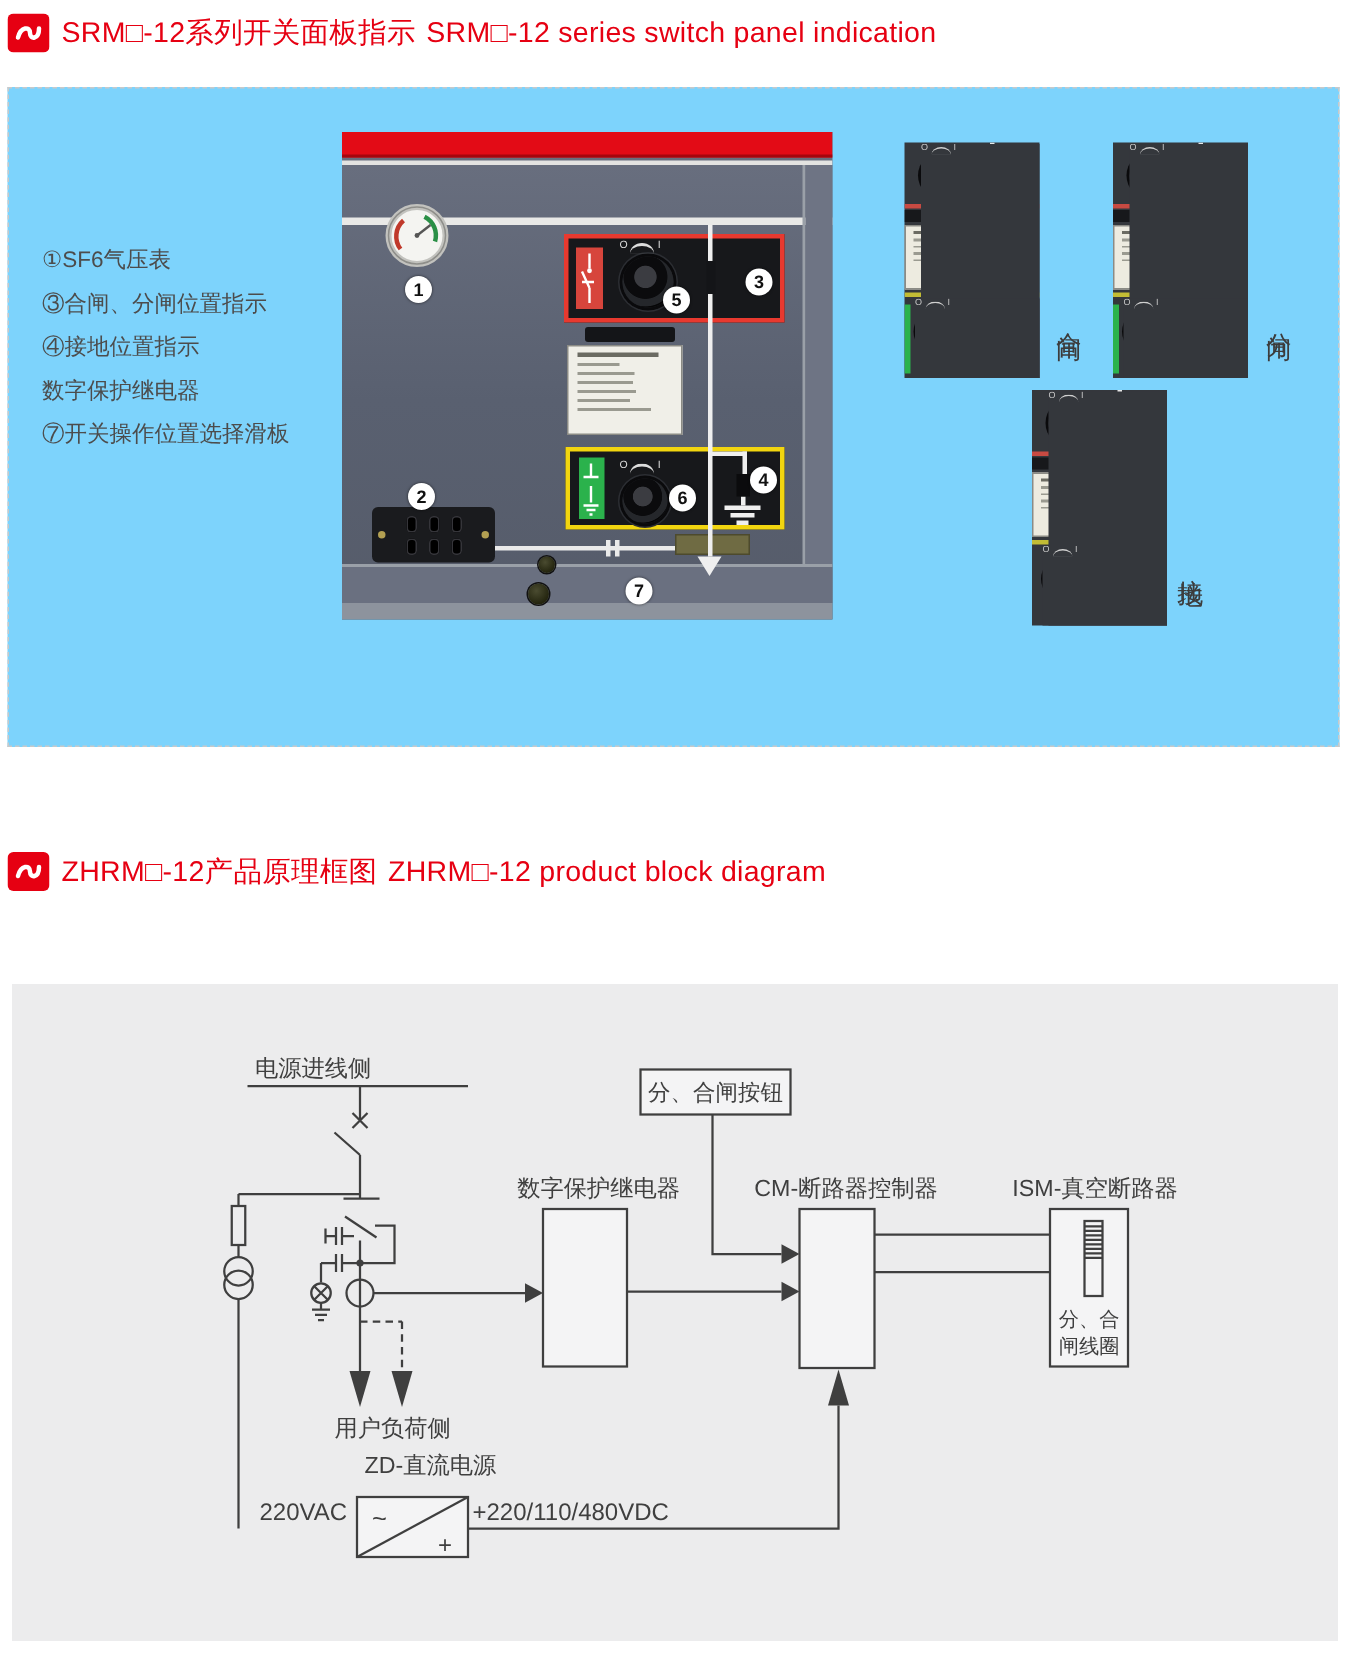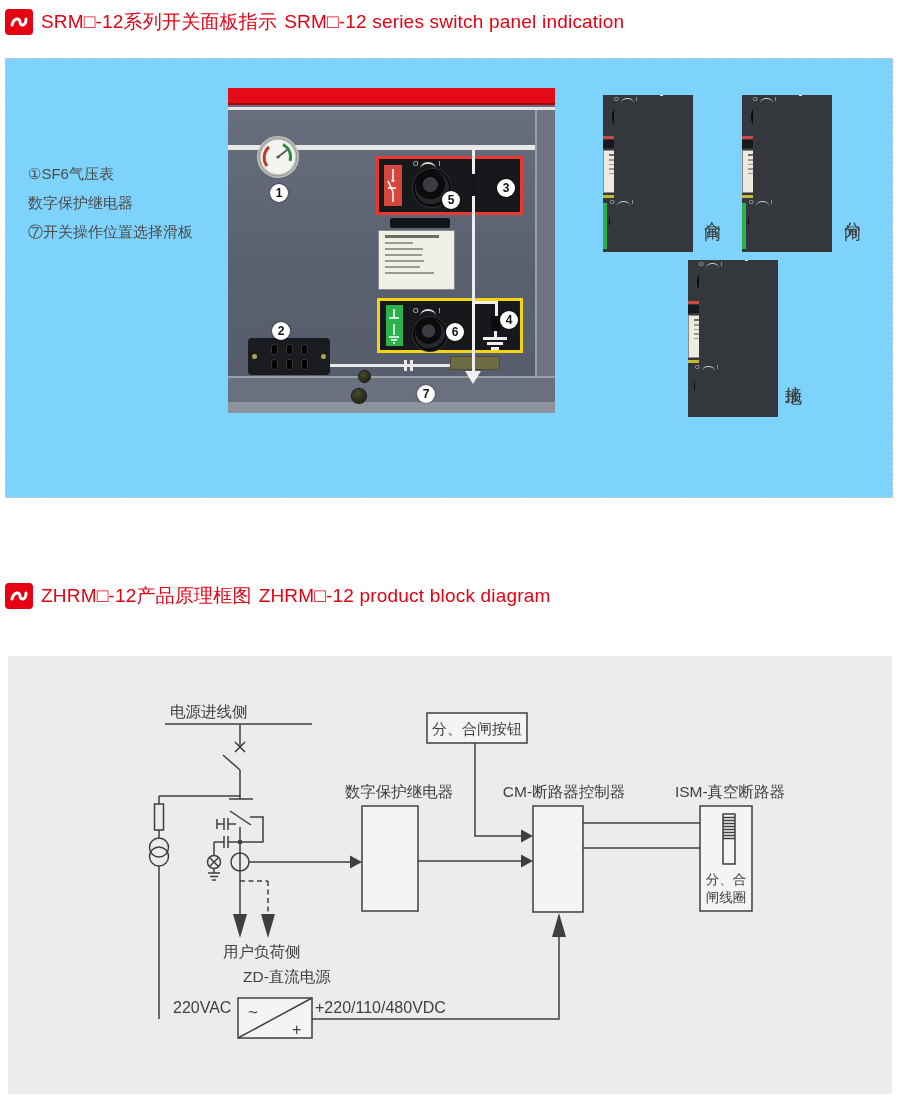--- a/index.html
+++ b/index.html
@@ -121,20 +121,22 @@
       <rect width="28" height="26" rx="4" fill="var(--accent_red)"></rect>
       <path d="M7,16 C9,8.5 15,8.5 15,13 C15,17.5 21,17.5 21,10" stroke="#fff" stroke-width="3" fill="none" stroke-linecap="round"></path>
     </svg>
     <div class="sec-title"><span>SRM□-12系列开关面板指示</span><span class="en">SRM□-12 series switch panel indication</span></div>
   </div>
 
   <div class="dashed-box">
 
     <ul class="legend">
       <li>①SF6气压表</li>
+      <li>③合闸、分闸位置指示</li>
+      <li>④接地位置指示</li>
       <li>数字保护继电器</li>
       <li>⑦开关操作位置选择滑板</li>
     </ul>
   </div>
 
   <div class="panel">
     <div class="pp-redstripe"></div>
     <div class="pp-gap"></div>
     <div class="pp-hstripe"></div>
     <div class="pp-rseam"></div>
@@ -336,21 +338,21 @@
     <div class="m-g" style="left:58px; top:101px; width:18px; height:3px;"></div>
     <div class="m-g" style="left:73px; top:101px; width:3px; height:17px;"></div>
     <div class="m-gbar"></div>
     <div class="m-g" style="left:73px; top:132px; width:3px; height:6px;"></div>
     <div class="m-g" style="left:66px; top:138px; width:17px; height:3px;"></div>
     <div class="m-g" style="left:69px; top:143px; width:11px; height:2.5px;"></div>
     <div class="m-g" style="left:72px; top:148px; width:5px; height:2px;"></div>
   </div>
   <div class="m-label" style="left:784px; top:372px;">接地</div>
 
-  <div class="sec-header" style="left:5px; top:583px;text-align:center;">
+  <div class="sec-header" style="left:5px; top:568px;text-align:center;">
     <svg class="brand" viewBox="0 0 28 26">
       <rect width="28" height="26" rx="4" fill="var(--accent_red)"></rect>
       <path d="M7,16 C9,8.5 15,8.5 15,13 C15,17.5 21,17.5 21,10" stroke="#fff" stroke-width="3" fill="none" stroke-linecap="round"></path>
     </svg>
     <div class="sec-title"><span>ZHRM□-12产品原理框图</span><span class="en">ZHRM□-12 product block diagram</span></div>
   </div>
 
   <div class="diagram-box">
     <svg width="884" height="438" viewBox="0 0 884 438">
       <g stroke="var(--diagram_ink)" stroke-width="1.5" fill="none">

